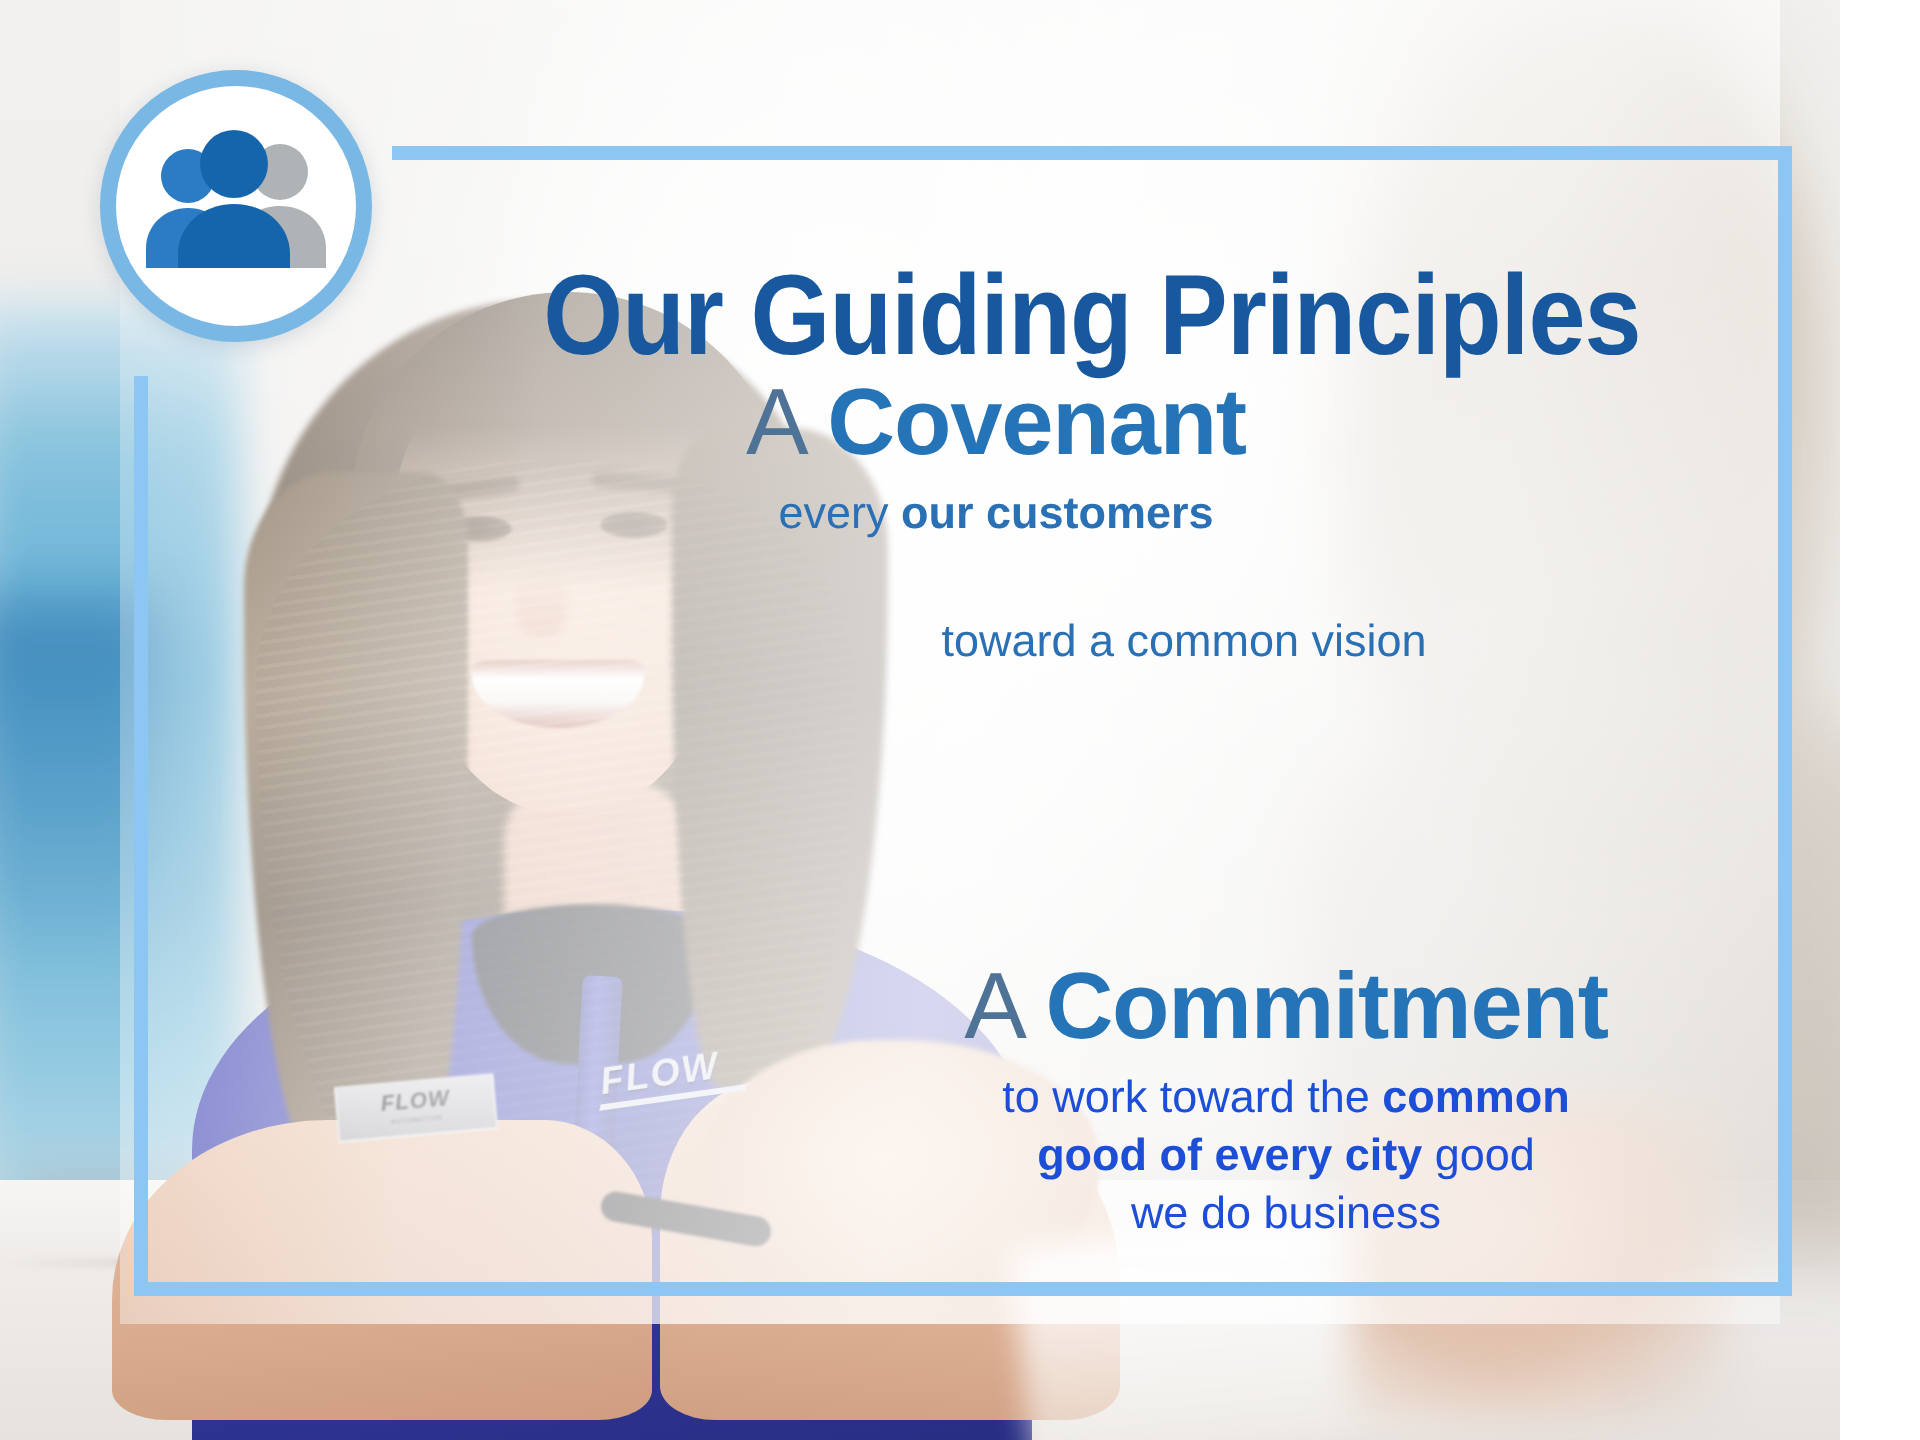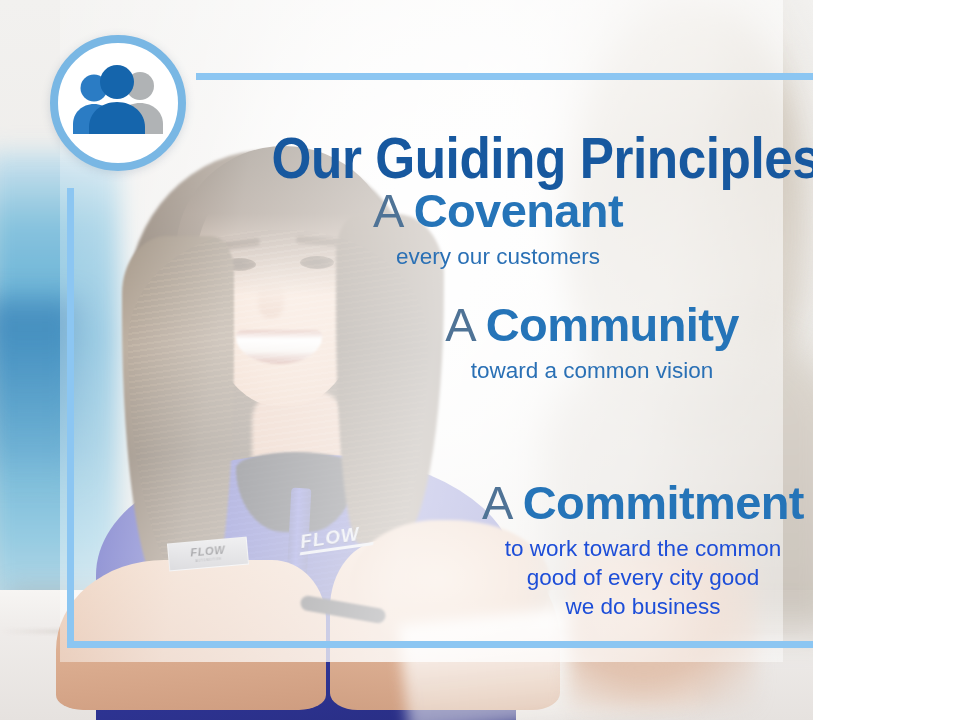--- a/index.html
+++ b/index.html
@@ -3,21 +3,21 @@
 <meta charset="utf-8">
 <title>Our Guiding Principles</title>
 <style>
   html, body {
     margin: 0;
     padding: 0;
     background: #ffffff;
   }
   #stage {
     position: relative;
-    width: 813px;
+    width: 920px;
     height: 720px;
     overflow: hidden;
     font-family: "Liberation Sans", "DejaVu Sans", sans-serif;
     background: #e9e6e2;
   }
 
   
   .bg-layer { position: absolute; inset: 0; }
 
   
@@ -278,21 +278,21 @@
   .block .head .art { font-weight: 400; color: #4f7396; }
   .block .head .word { font-weight: 700; color: #2574b8; }
   .block .sub {
     font-size: 22.5px;
     line-height: 1.30;
     color: #2a70b5;
     font-weight: 400;
     margin-top: 6px;
     white-space: nowrap;
   }
-  .block .sub b { font-weight: 400; }
+  .block .sub b { font-weight: 700; }
 
   #block-covenant   { left: 278px; top: 186px; width: 440px; }
   #block-community  { left: 352px; top: 300px; width: 480px; }
   #block-commitment { left: 398px; top: 458px; width: 490px; margin-top: 20px; }
 </style>
 </head>
 <body>
 
 <div id="stage">
 
@@ -361,21 +361,20 @@
 
   <h1 class="title" style="color: rgb(23, 88, 159);">Our Guiding Principles</h1>
 
   <div class="block" id="block-covenant">
       <div class="head"><span class="art" style="color: rgb(79, 115, 150);">A </span><span class="word" style="color: rgb(37, 116, 184);">Covenant</span></div>
       <div class="sub" style="color: rgb(42, 112, 181);">
         <div><span>every </span><b>our customers</b></div>
       </div>
     </div>
   <div class="block" id="block-community">
-      <div class="head"><span class="art" style="color: rgb(79, 115, 150);">A </span><span class="word" style="color: rgb(37, 116, 184);">Community</span></div>
       <div class="sub" style="color: rgb(42, 112, 181);">
         <div><span>toward a common vision</span></div>
       </div>
     </div>
   <div class="block" id="block-commitment">
       <div class="head"><span class="art" style="color: rgb(79, 115, 150);">A </span><span class="word" style="color: rgb(37, 116, 184);">Commitment</span></div>
       <div class="sub" style="color: #1d4ed8;">
         <div><span>to work toward the </span><b>common</b></div>
         <div><b>good of every city</b><span> good</span></div>
         <div><span>we do business</span></div>

